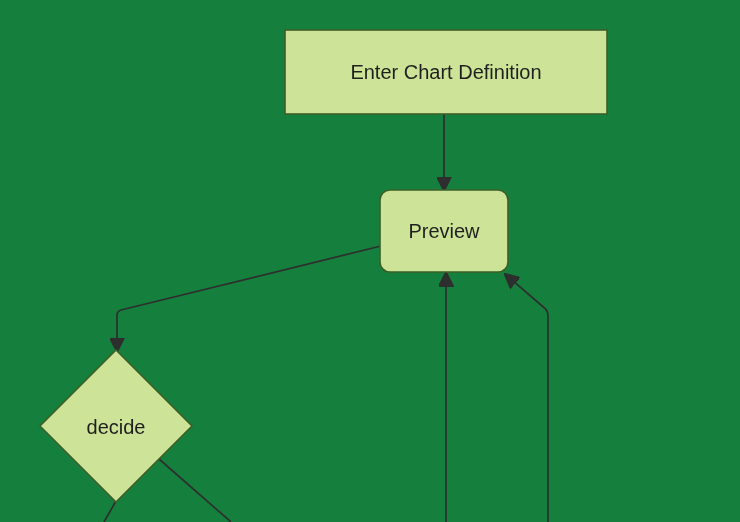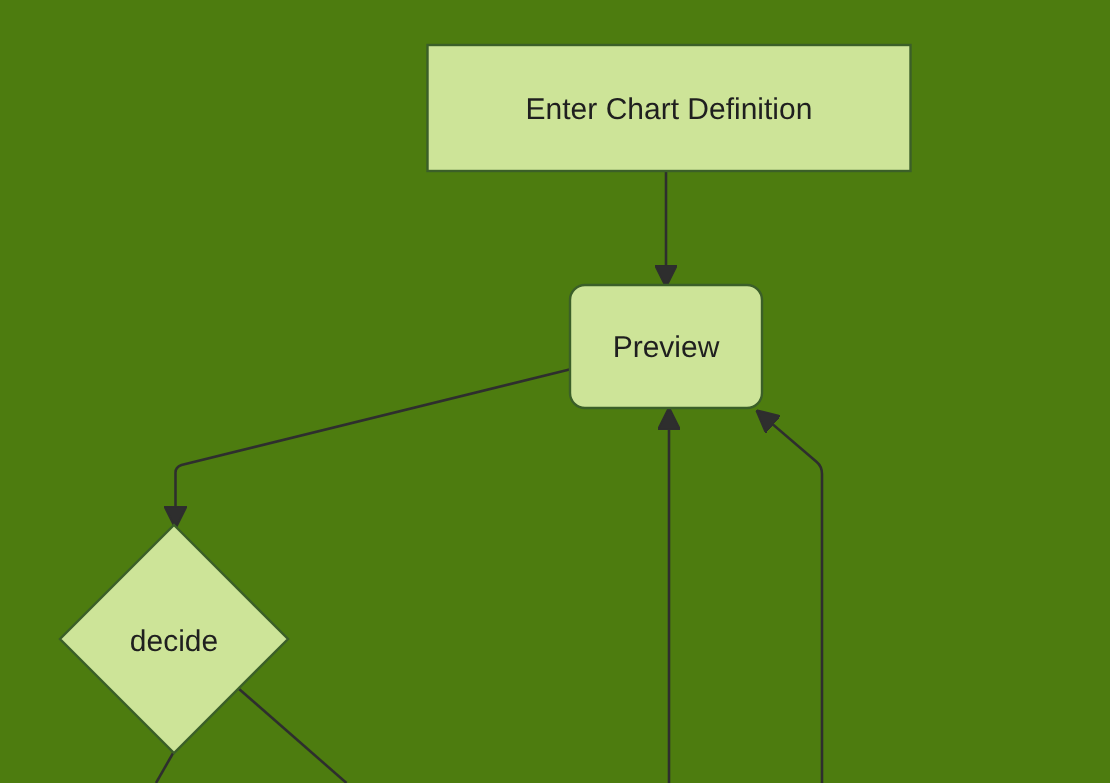--- a/index.html
+++ b/index.html
@@ -8,21 +8,21 @@
     width: 740px;
     height: 522px;
     background: #ffffff;
     overflow: hidden;
     font-family: "Liberation Sans", "DejaVu Sans", sans-serif;
   }
   .stage {
     position: relative;
     width: 740px;
     height: 522px;
-    background: #4d7c0f;
+    background: #15803d;
   }
   svg { display: block; }
   .edge {
     fill: none;
     stroke-width: 1.7px;
   }
   .node-shape {
     stroke-width: 1.6px;
   }
   .node-label {

